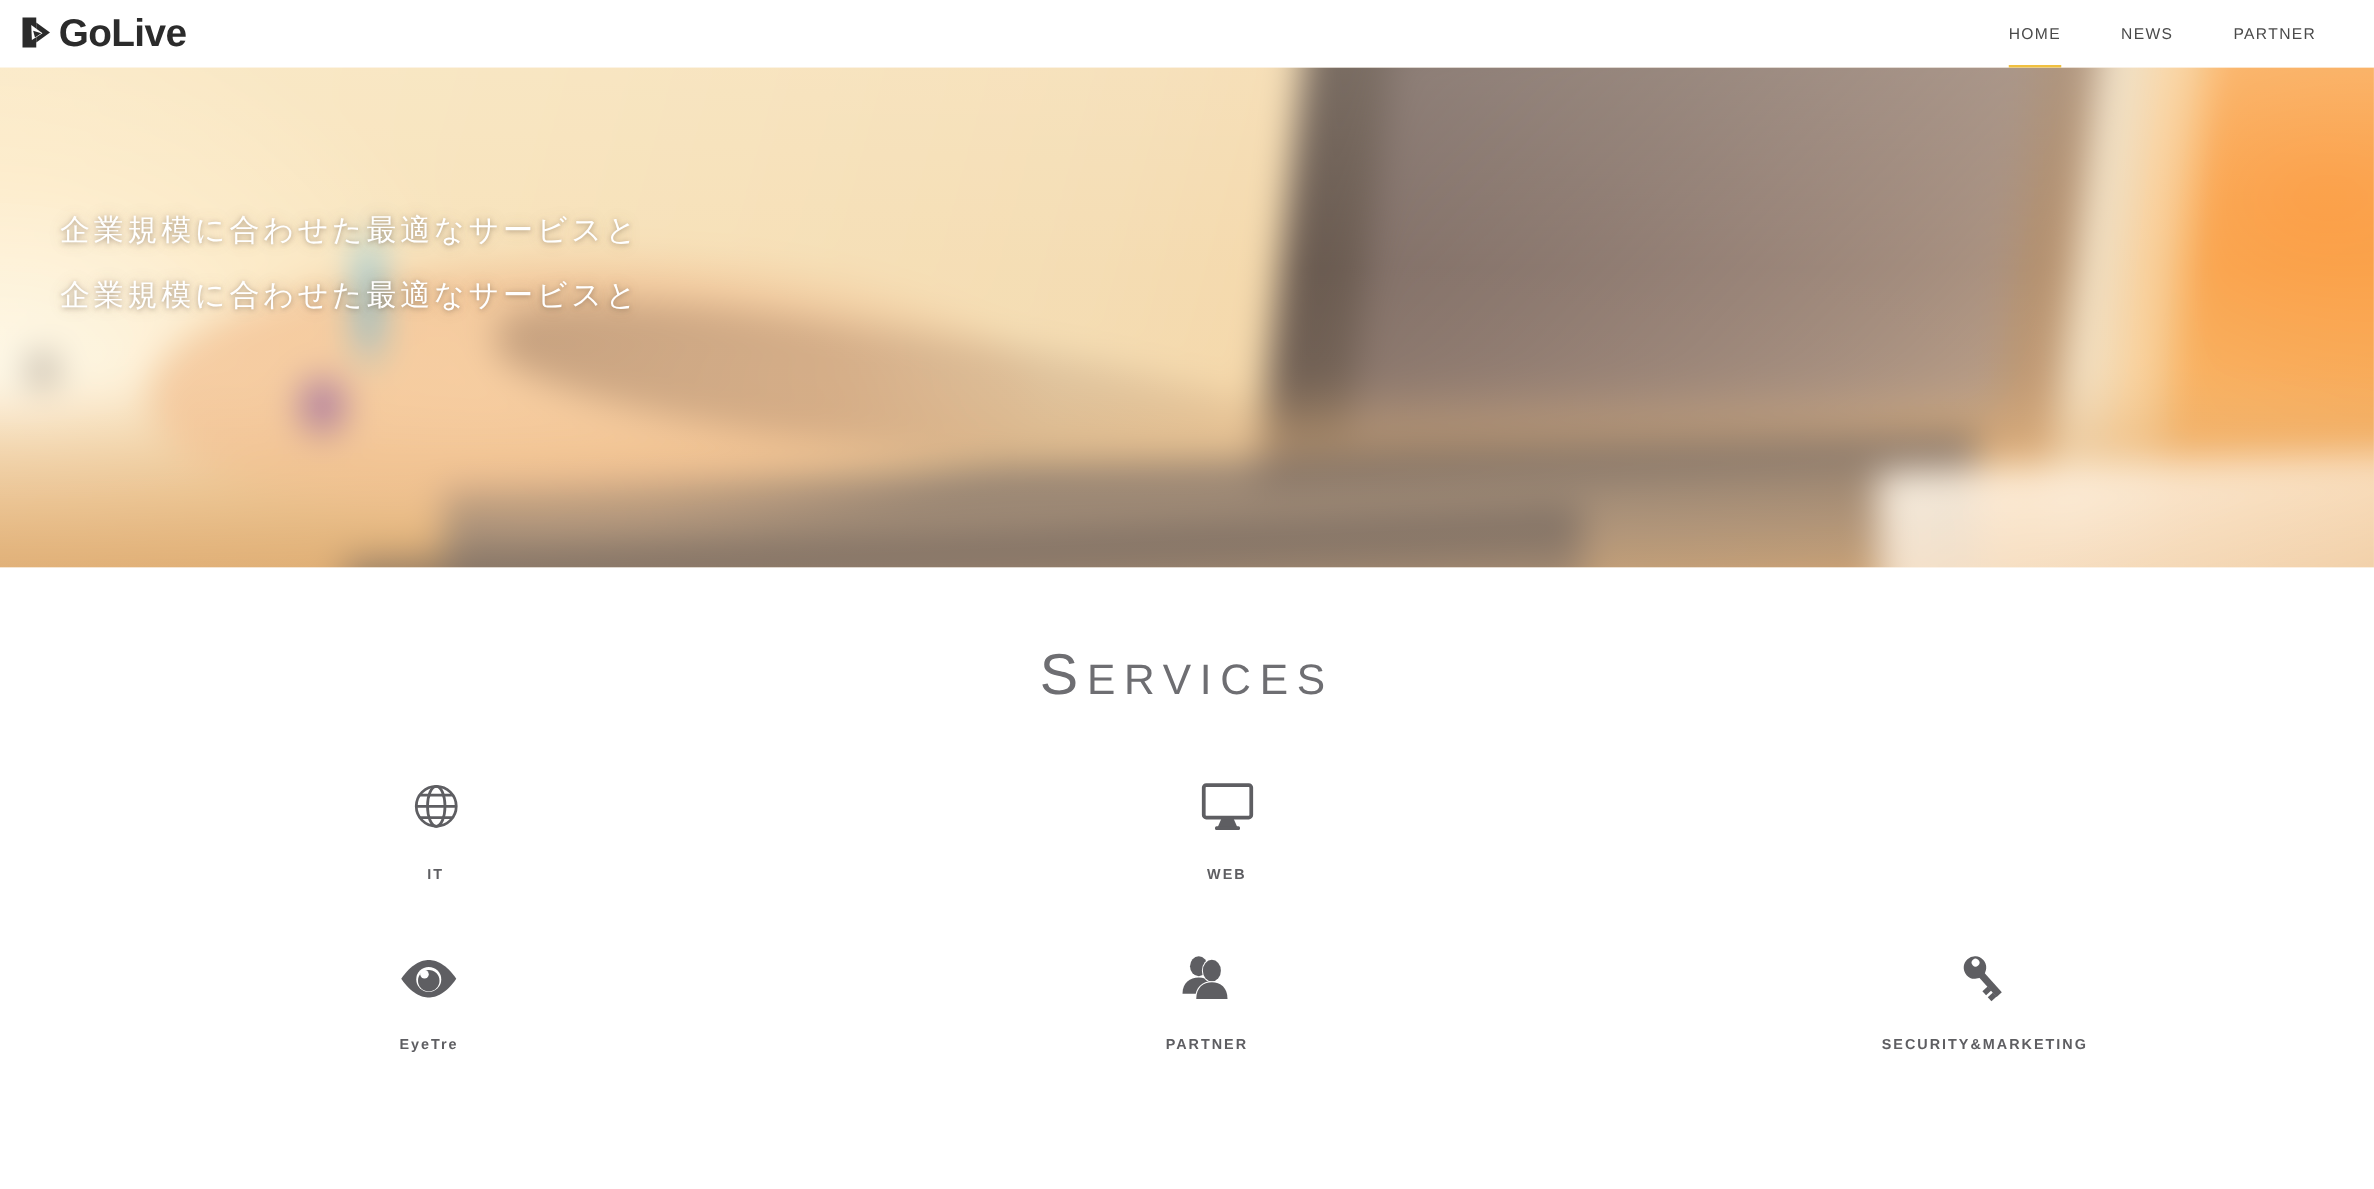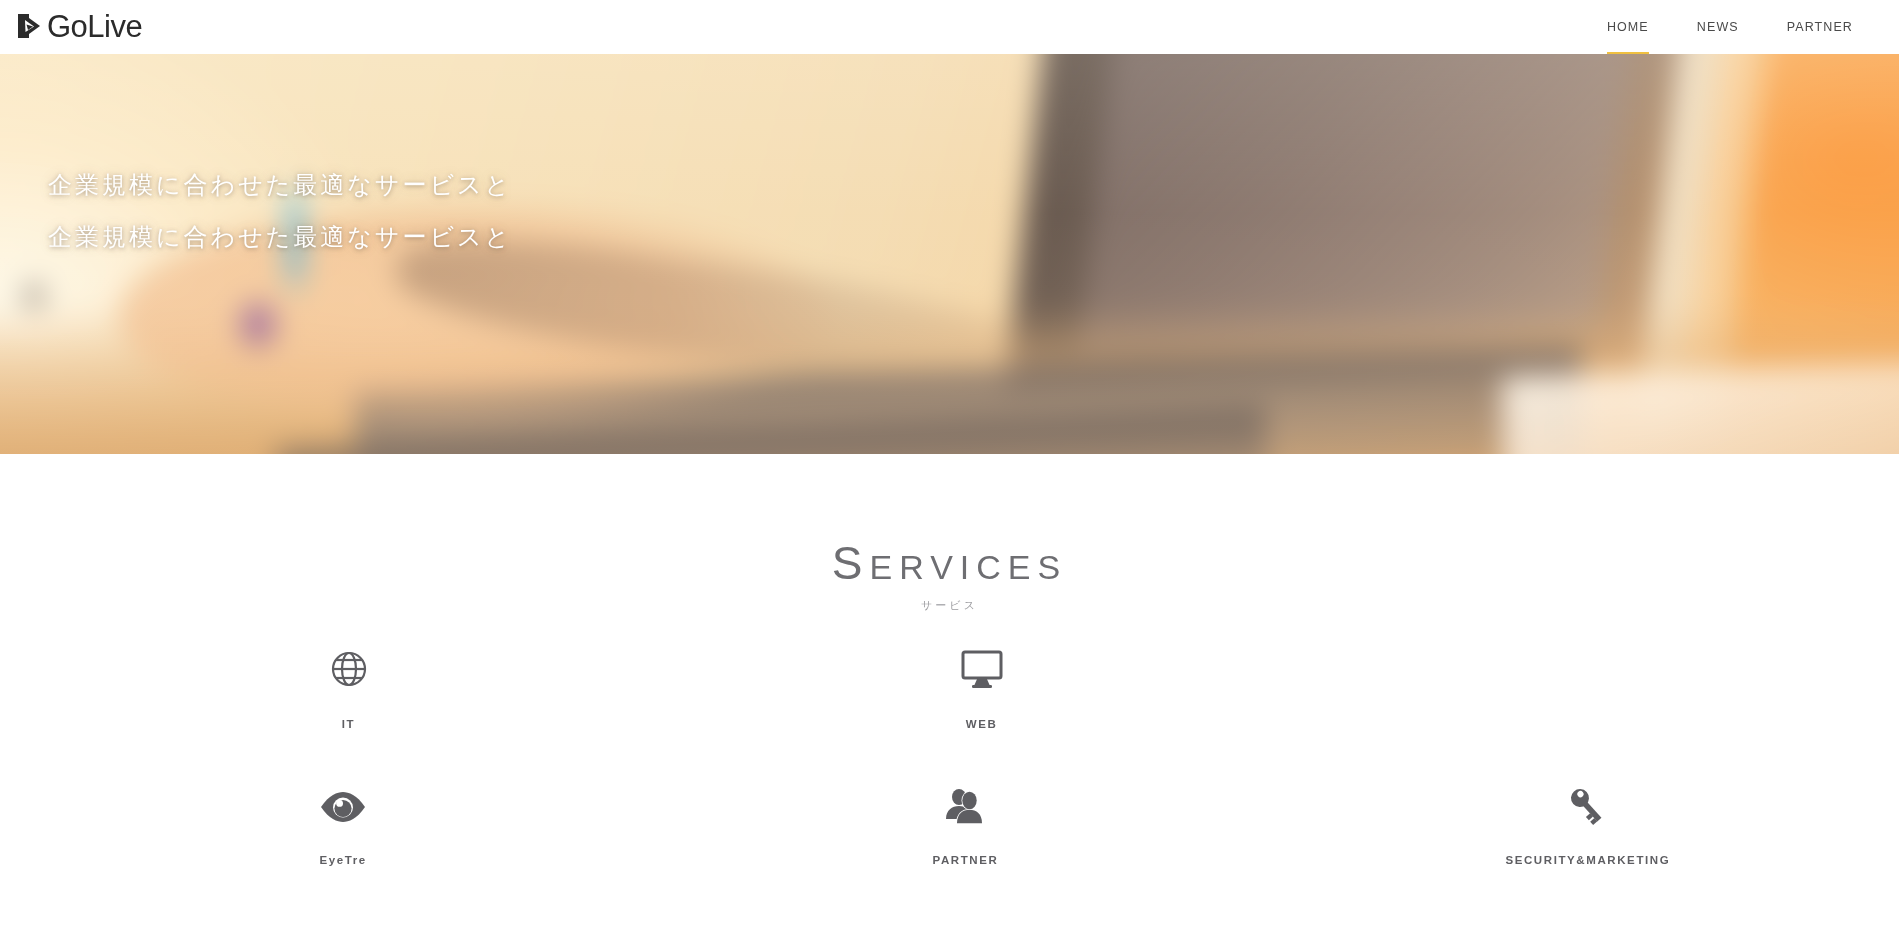--- a/index.html
+++ b/index.html
@@ -24,21 +24,21 @@
     position: absolute;
     left: 16px;
     top: 6px;
     display: flex;
     align-items: center;
     height: 40px;
   }
   .logo-mark { display:block; }
   .logo-text {
     font-family: "Liberation Sans", sans-serif;
-    font-weight: 400;
+    font-weight: 700;
     font-size: 31px;
     letter-spacing: -0.5px;
     color: #2b2b2b;
     line-height: 1;
     margin-left: 1px;
   }
 
   .nav {
     position: absolute;
     right: 22px;
@@ -194,21 +194,21 @@
     letter-spacing: 3px;
     color: #ffffff;
     line-height: 52px;
     text-shadow: 0 1px 4px rgba(90,70,55,0.45), 0 0 12px rgba(120,95,70,0.25);
     white-space: nowrap;
   }
 
   
   .services {
     position: absolute;
-    top: 478px; left: 0;
+    top: 454px; left: 0;
     width: 1899px;
     height: 470px;
     background: #ffffff;
   }
   .sec-head {
     position: absolute;
     top: 62px;
     left: 0; right: 0;
     text-align: center;
   }
@@ -310,21 +310,20 @@
   <div class="hero-copy">
     <div class="hero-line">企業規模に合わせた最適なサービスと</div>
     <div class="hero-line">企業規模に合わせた最適なサービスと</div>
   </div>
 </section>
 
 <section class="services">
 
   <div class="sec-head">
     <div class="sec-title"><span class="cap">S</span><span class="rest">ERVICES</span></div>
-    <div class="sec-sub">サービス</div>
   </div>
 
   <div class="grid">
 
     <div class="row row1">
 
       <div class="cell">
         <div class="icon-wrap">
           <svg width="44" height="44" viewBox="0 0 44 44" fill="none" stroke="#5e5e62" stroke-width="2.2">
             <circle cx="22" cy="22" r="16"></circle>

